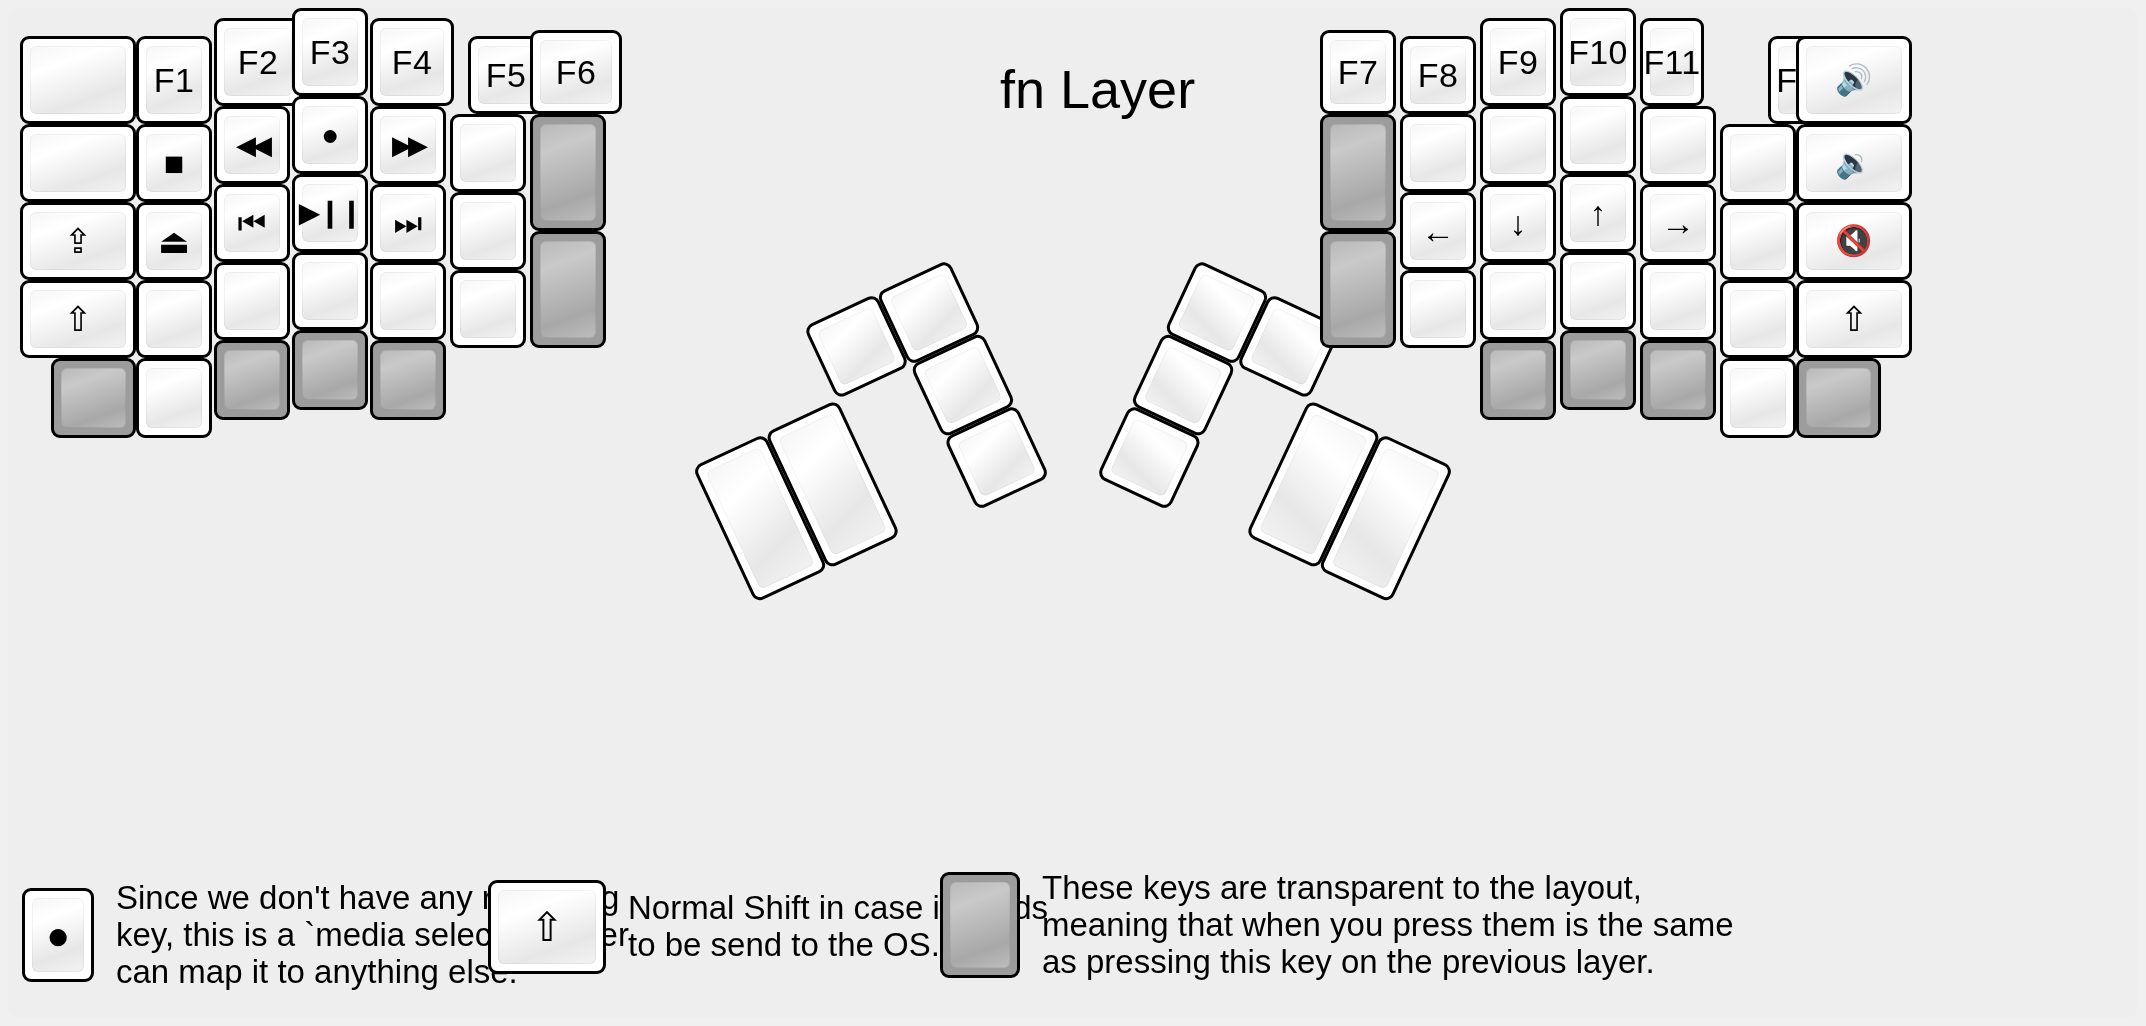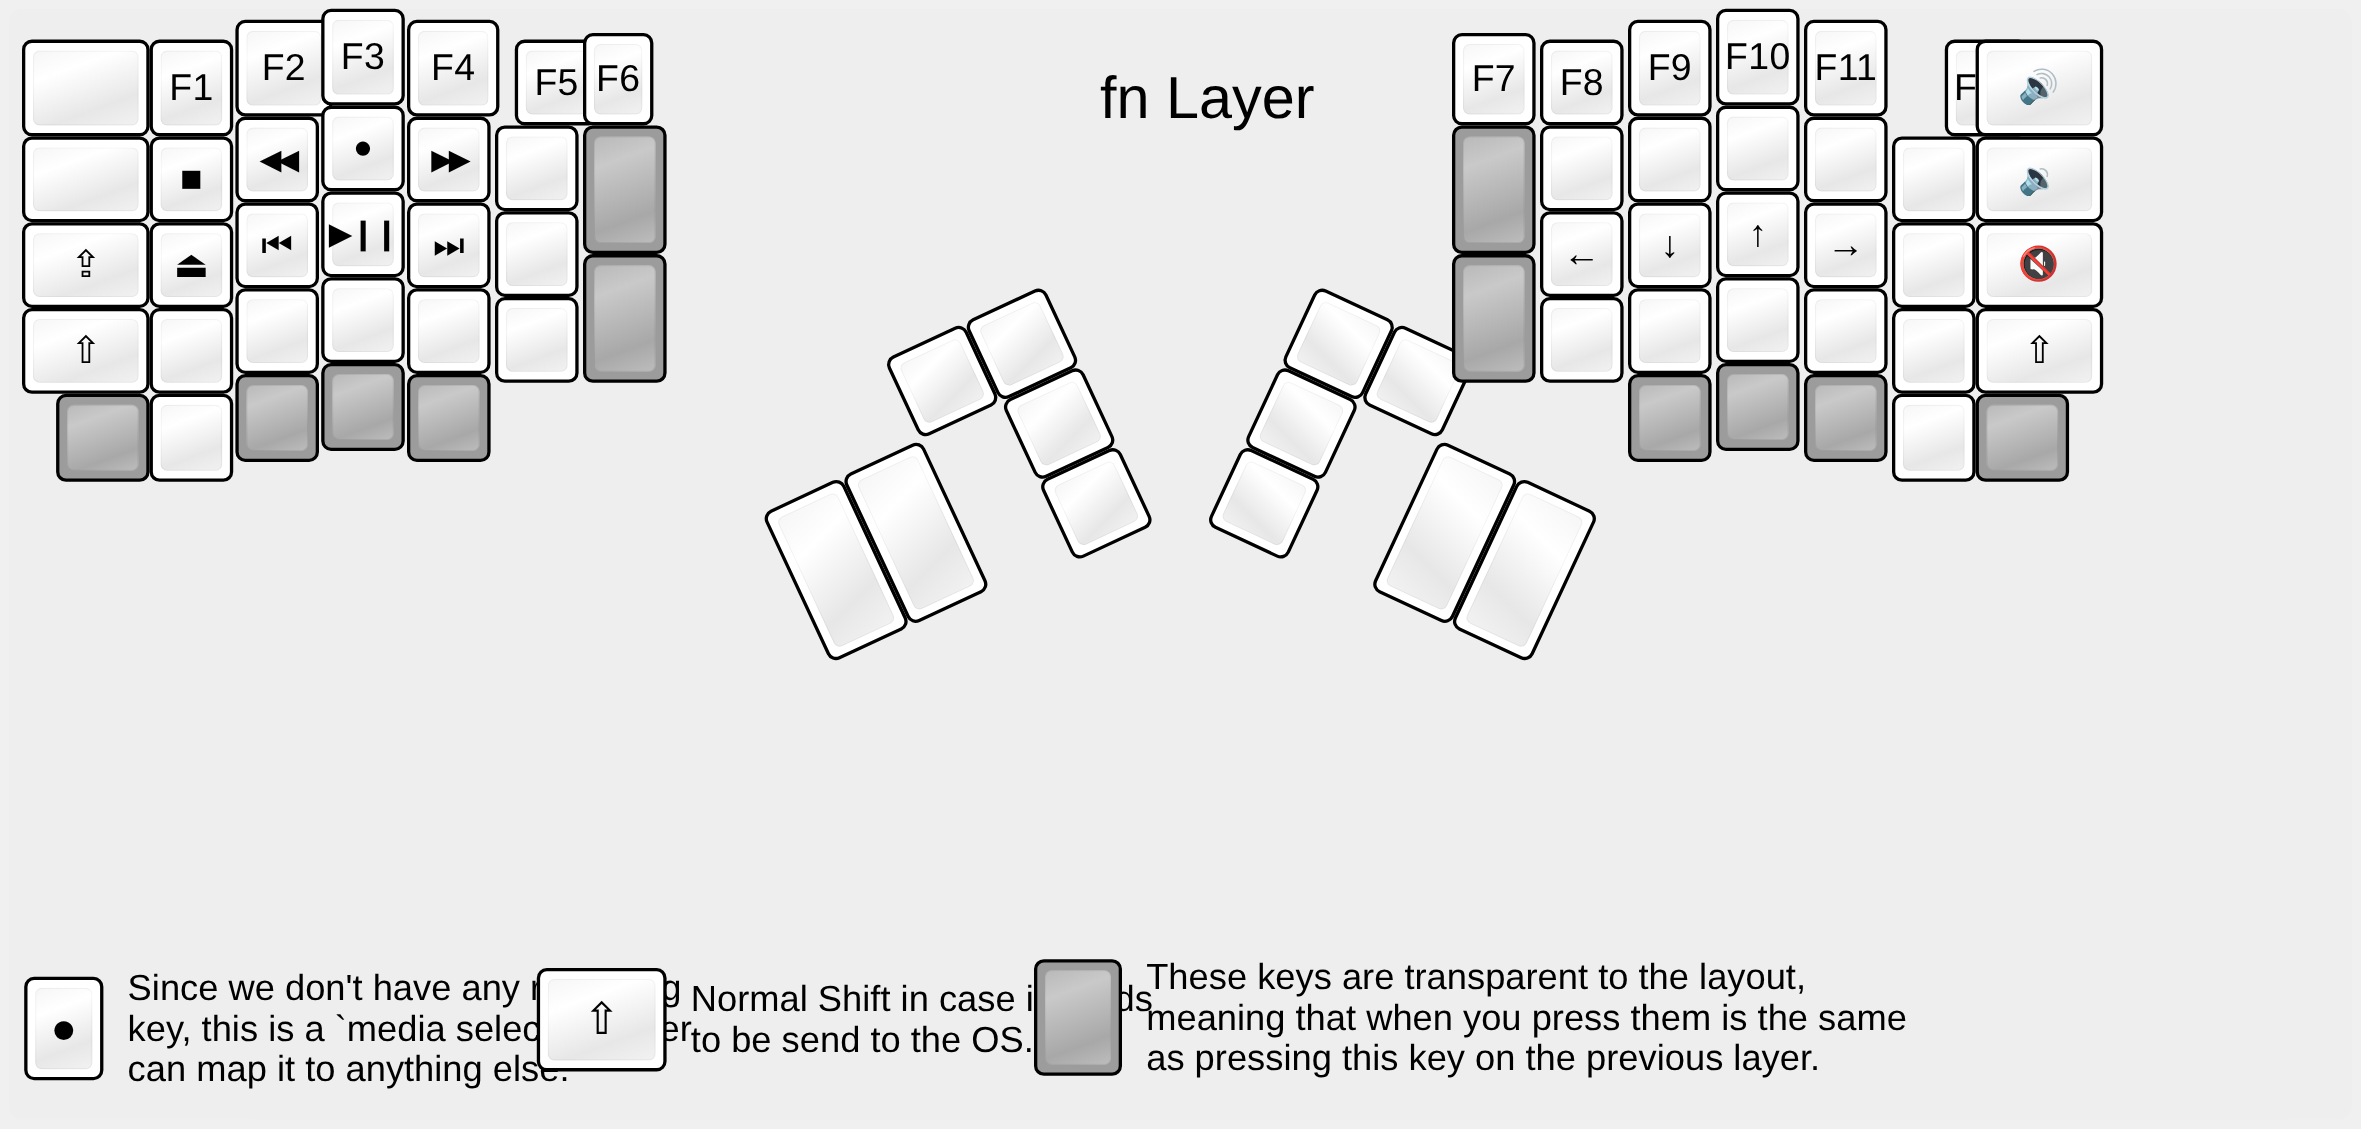--- a/index.html
+++ b/index.html
@@ -235,21 +235,21 @@
   <div class="key" style="left:450px;top:114px;width:76px;height:78px;">
       <div class="cap"></div>
     </div>
   <div class="key" style="left:450px;top:192px;width:76px;height:78px;">
       <div class="cap"></div>
     </div>
   <div class="key" style="left:450px;top:270px;width:76px;height:78px;">
       <div class="cap"></div>
     </div>
 
-  <div class="key" style="left:530px;top:30px;width:64px;height:84px;">
+  <div class="key" style="left:530px;top:30px;width:92px;height:84px;">
     <div class="cap">
       <span class="lbl">F6</span>
     </div>
   </div>
   <div class="key trans" style="left:530px;top:114px;width:76px;height:117px;">
       <div class="cap"></div>
     </div>
   <div class="key trans" style="left:530px;top:231px;width:76px;height:117px;">
       <div class="cap"></div>
     </div>
@@ -358,21 +358,21 @@
       <span class="glyph">↑</span>
     </div>
   </div>
   <div class="key" style="left:1560px;top:252px;width:76px;height:78px;">
       <div class="cap"></div>
     </div>
   <div class="key trans" style="left:1560px;top:330px;width:76px;height:80px;">
       <div class="cap"></div>
     </div>
 
-  <div class="key" style="left:1640px;top:18px;width:76px;height:88px;">
+  <div class="key" style="left:1640px;top:18px;width:64px;height:88px;">
     <div class="cap">
       <span class="lbl small">F11</span>
     </div>
   </div>
   <div class="key" style="left:1640px;top:106px;width:76px;height:78px;">
       <div class="cap"></div>
     </div>
   <div class="key" style="left:1640px;top:184px;width:76px;height:78px;">
     <div class="cap">
       <span class="glyph">→</span>

